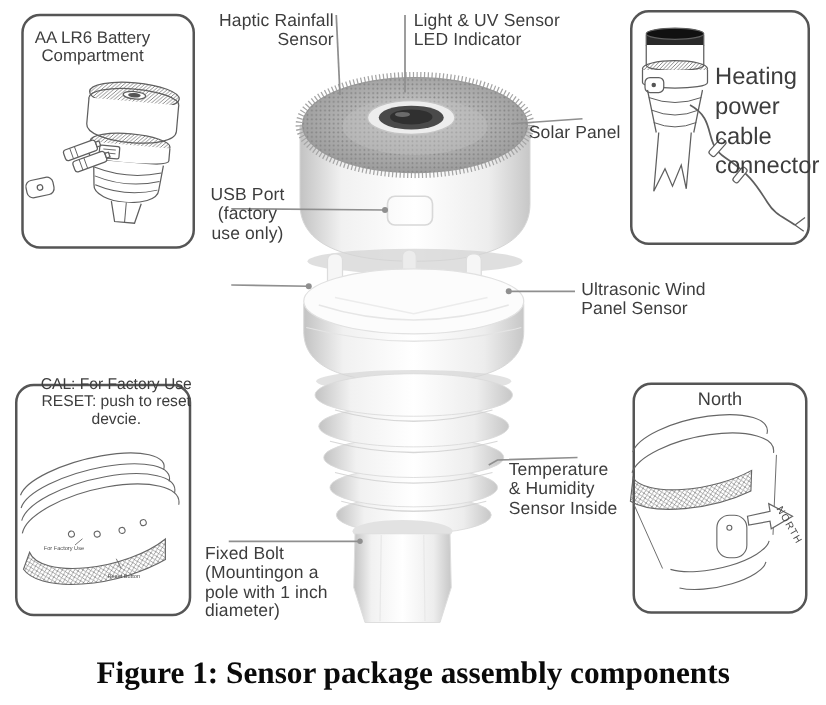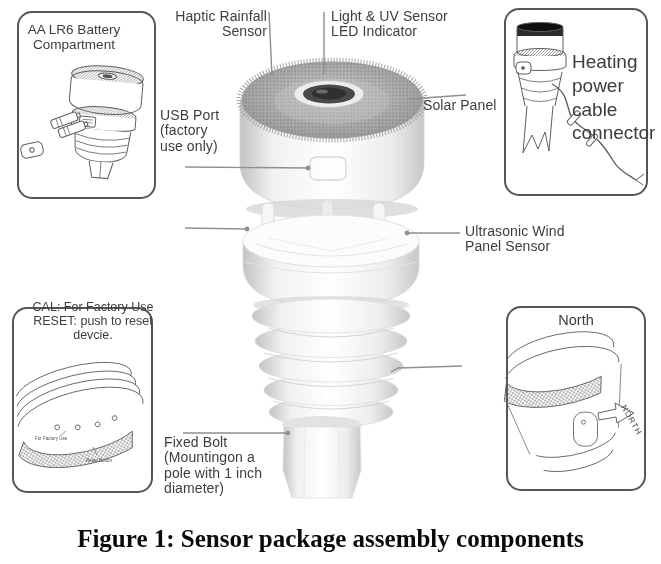--- a/index.html
+++ b/index.html
@@ -1,21 +1,21 @@
 <!DOCTYPE html>
 <html><head>
 <meta charset="utf-8">
 <style>
   html,body{margin:0;padding:0;background:#ffffff;}
   .canvas{position:relative;width:661px;height:564px;background:#fff;overflow:hidden;
           font-family:"Liberation Sans",sans-serif;color:#3d3d3d;}
   svg.art{position:absolute;left:0;top:0;}
   .lbl{position:absolute;font-size:14px;line-height:1.1;white-space:pre-line;letter-spacing:.1px;}
   .lbl.r{text-align:right;}
-  .lbl.c{}
+  .lbl.c{text-align:center;margin-top:40px;}
   .inset-title{position:absolute;font-size:13.5px;line-height:1.12;white-space:pre-line;text-align:center;}
   .inset-title.small{font-size:12.5px;}
   .inset-label-left{position:absolute;font-size:19px;line-height:1.25;white-space:pre-line;text-align:left;}
   .caption{position:absolute;left:0;top:525px;width:661px;text-align:center;
            font-family:"Liberation Serif",serif;font-weight:bold;font-size:25px;color:#0a0a0a;}
 </style>
 </head>
 <body>
 
 <div class="canvas">
@@ -213,20 +213,23 @@
   <div class="lbl" style="left:423px;top:98px">Solar Panel</div>
 
   <div class="lbl c" style="left:160px;top:108px;width:76px">USB Port
 (factory
 use only)</div>
 
 
   <div class="lbl" style="left:465px;top:224px">Ultrasonic Wind
 Panel Sensor</div>
 
+  <div class="lbl" style="left:407px;top:368px">Temperature
+&amp; Humidity
+Sensor Inside</div>
 
   <div class="lbl" style="left:164px;top:435px">Fixed Bolt
 (Mountingon a
 pole with 1 inch
 diameter)</div>
 
   <div class="inset-title" style="left:20px;top:22px;width:108px">AA LR6 Battery
 Compartment</div>
 
   <div class="inset-label-left" style="left:572px;top:50px">Heating

